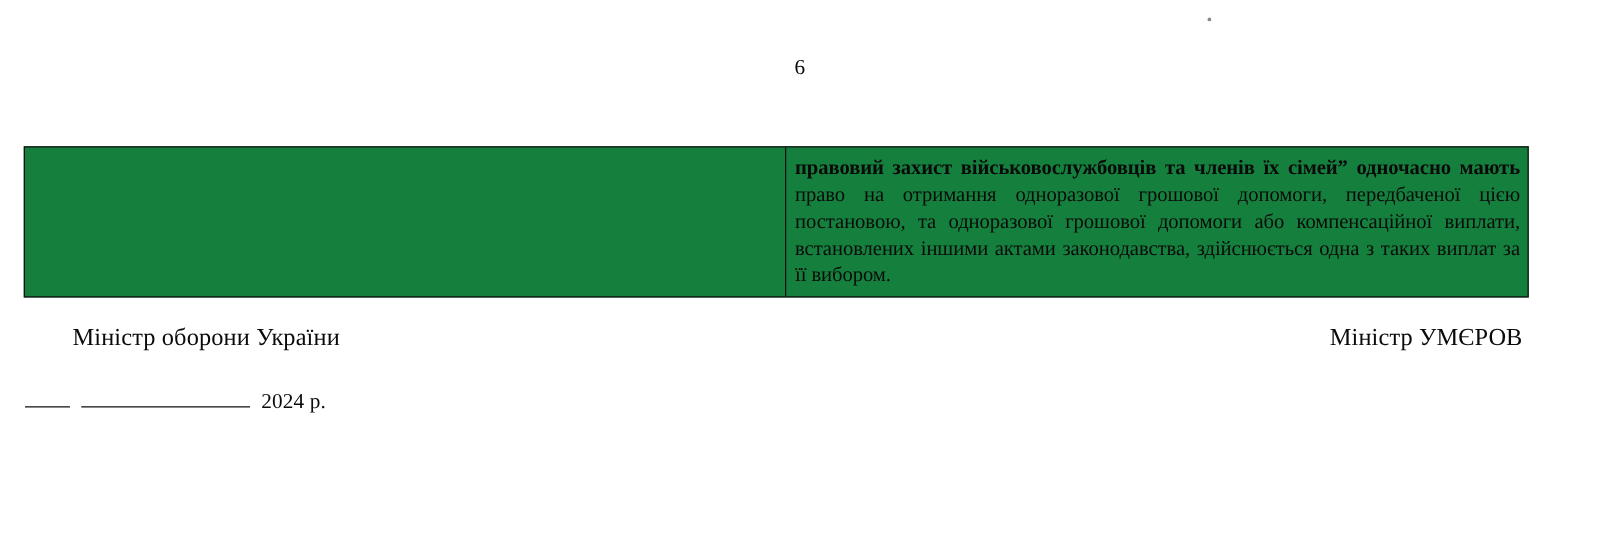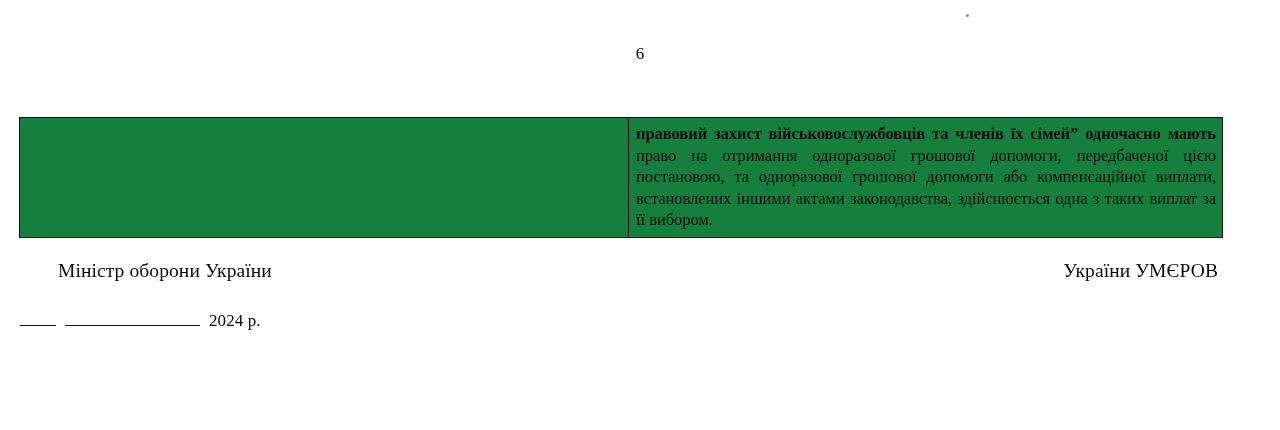--- a/index.html
+++ b/index.html
@@ -143,21 +143,21 @@
 
   <div class="doc-table">
     <div class="cell-left"></div>
     <div class="cell-right">
       <div class="cell-text"><b>правовий захист військовослужбовців та членів їх сімей” одночасно мають</b><span> право на отримання одноразової грошової допомоги, передбаченої цією постановою, та одноразової грошової допомоги або компенсаційної виплати, встановлених іншими актами законодавства, здійснюється одна з таких виплат за її вибором.</span></div>
     </div>
   </div>
 
   <div class="sign-row">
     <div class="sign-title">Міністр оборони України</div>
-    <div class="sign-name">України УМЄРОВ</div>
+    <div class="sign-name">Міністр УМЄРОВ</div>
   </div>
 
   <div class="date-line">
     <span class="blank-short"></span>
     <span class="blank-long"></span>
     <span class="date-year">2024 р.</span>
   </div>
 
 </div>
 

